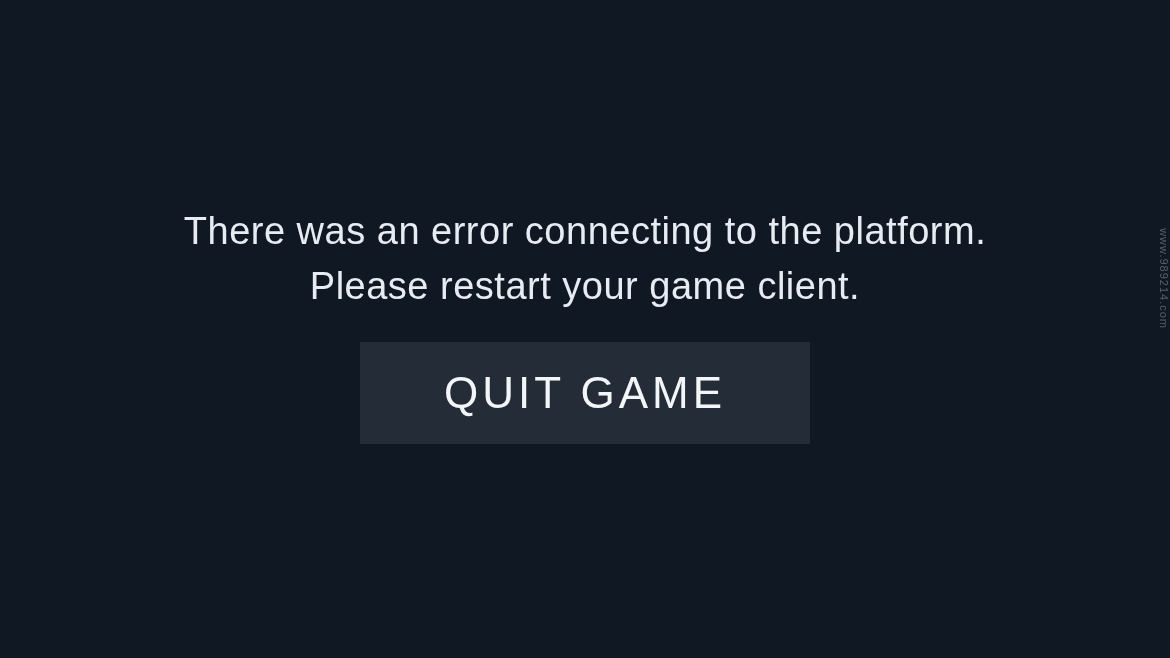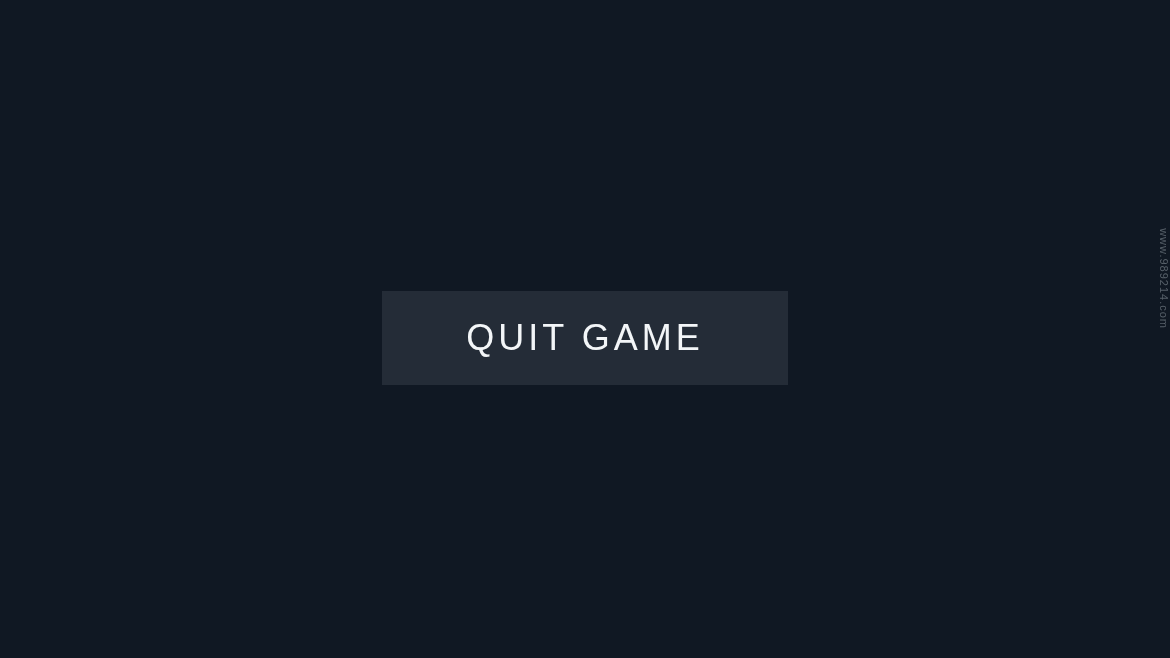--- a/index.html
+++ b/index.html
@@ -47,21 +47,21 @@
       color: #e0e6ec;
       font-weight: 400;
     }
     .quit-button {
       margin-top: 28px;
       background-color: #242c37;
       border: none;
       color: #f3f6f8;
       font-family: inherit;
       font-stretch: condensed;
-      font-size: 36px;
+      font-size: 44px;
       letter-spacing: 4px;
       font-weight: 400;
       padding: 26px 84px;
       cursor: pointer;
       text-transform: uppercase;
     }
     .watermark {
       position: absolute;
       right: 6px;
       top: 50%;
@@ -70,16 +70,17 @@
       font-size: 11px;
       letter-spacing: 1px;
       color: #576069;
       font-family: Arial, sans-serif;
     }
   </style>
 </head>
 <body>
 
 <div class="dialog">
+  <div class="error-message">There was an error connecting to the platform. Please restart your game client.</div>
   <button class="quit-button">QUIT GAME</button>
 </div>
 
 <div class="watermark">www.989214.com</div>
 
 </body></html>

